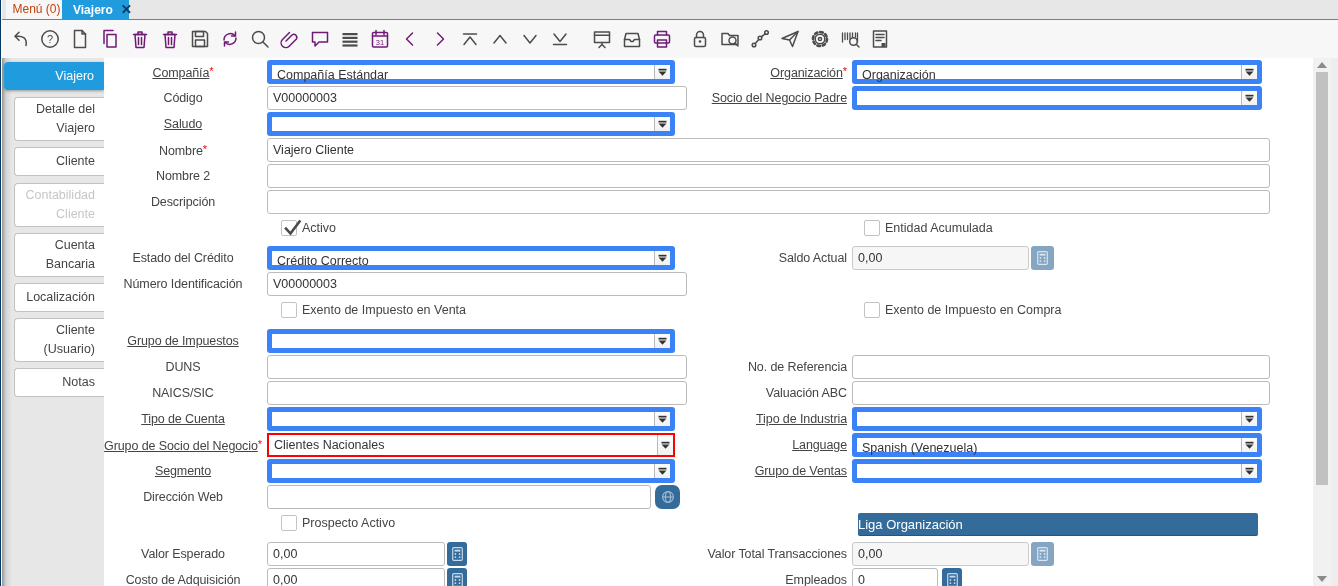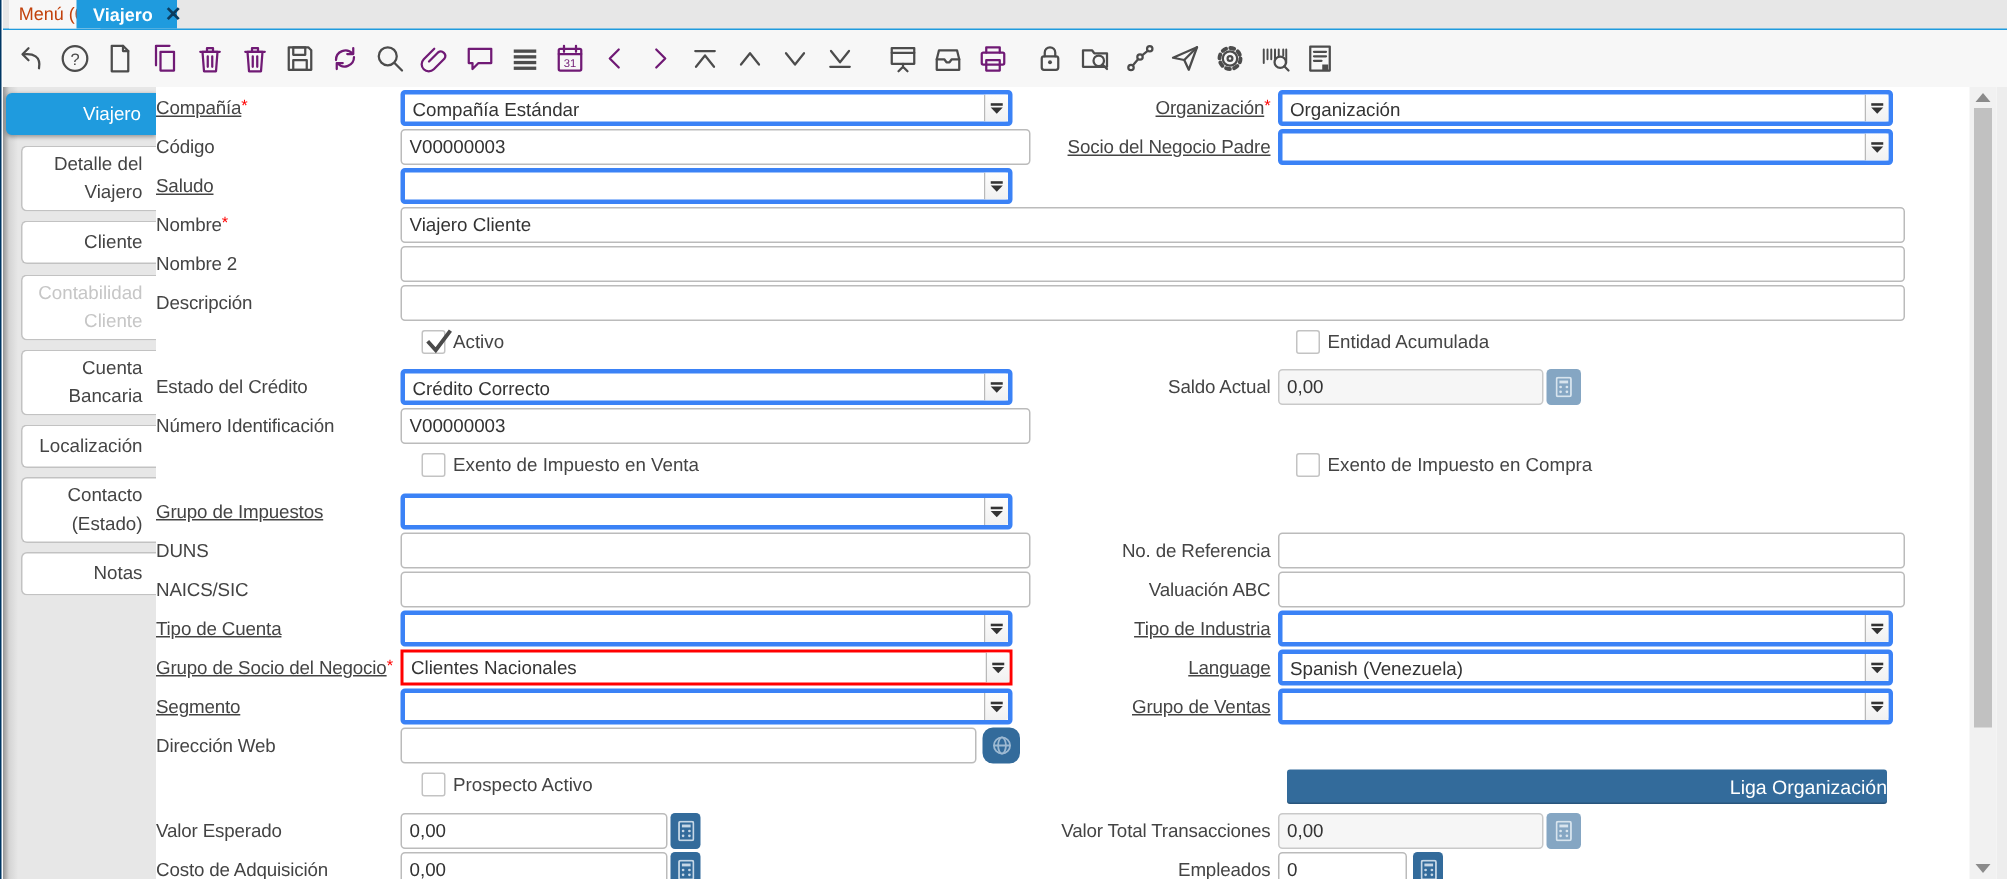--- a/index.html
+++ b/index.html
@@ -1,53 +1,53 @@
 <!DOCTYPE html>
 <html><head>
 <meta charset="utf-8">
 <style>
 *{margin:0;padding:0;box-sizing:content-box}
 html,body{width:1338px;height:586px;overflow:hidden}
 body{font-family:"Liberation Sans",sans-serif;background:#fff}
 .app{position:absolute;inset:0;border-left:1px solid #003764;overflow:hidden;background:#fff}
 .tabbar{position:absolute;top:0;left:1px;right:0;height:19px;background:#e7e7e7;border-bottom:1px solid #1f9bde}
 .tab-menu{position:absolute;left:4px;top:0;width:61px;height:19px;background:#f7f7f7;font-size:12px;color:#c2410c;text-align:center;line-height:19px}
-.tab-active{position:absolute;left:49px;top:0;width:67px;height:19px;background:#1f9bde;color:#fff;font-size:12px;font-weight:bold;text-align:right;line-height:19px;padding-left:11px;box-sizing:border-box}
+.tab-active{position:absolute;left:60px;top:0;width:67px;height:19px;background:#1f9bde;color:#fff;font-size:12px;font-weight:bold;text-align:right;line-height:19px;padding-left:11px;box-sizing:border-box}
 .tab-close{font-weight:bold;color:#0c3c5e;margin-left:8px;font-size:13.5px}
 .toolbar{position:absolute;top:20px;left:1px;right:0;height:38px;background:#f7f7f7;display:flex;align-items:center;padding-left:7px;box-sizing:border-box}
 .tbi{width:22px;height:22px;margin-right:8px;color:#4c4c4c;flex:none}
 .tbi.dis{color:#701a75}
 .tbi.g12{margin-left:12px}
 .tbi.g8{margin-left:8px}
 .tbi svg{display:block}
 .sidebar{position:absolute;top:58px;left:1px;width:102px;bottom:0;background:linear-gradient(90deg,#969696 0,#d4d4d4 4px,#e7e7e7 10px)}
 .stab{position:absolute;right:0;left:12px;background:#fff;border:1px solid #c2c2c2;border-right:none;border-radius:4px 0 0 4px;display:flex;align-items:center;justify-content:flex-end;text-align:right;padding-right:9px;font-size:12.5px;color:#444;box-sizing:border-box;line-height:19px}
 .stab.disabled{color:#c6c6c6}
 .stab.active{left:2px;background:#1f9bde;border:1px solid #1f9bde;color:#fff;box-shadow:0 1px 3px rgba(0,0,0,.35)}
 .content{position:absolute;top:58px;left:103px;width:1210px;bottom:-20px;background:#fff;padding-top:2px;box-sizing:border-box}
 .row{position:relative}
 .lab{position:absolute;top:5px;font-size:12.5px;color:#444;white-space:nowrap;letter-spacing:-0.1px}
-.lab.L{left:0;width:158px;text-align:left}
+.lab.L{left:0;width:158px;text-align:center}
 .lab.R{left:493px;width:250px;text-align:right}
 .lab .lk{text-decoration:underline}
 .req{color:#f00;font-size:11px;vertical-align:2px}
 .cell{position:absolute;top:0;height:100%}
 .cell.L{left:163px}
 .cell.R{left:748px}
-.combo{position:relative;height:24px;box-sizing:border-box;border:3px solid #3b82f6;border-radius:3px;background:#fff;display:inline-block;vertical-align:top}
+.combo{position:relative;height:24px;box-sizing:border-box;border:5px solid #3b82f6;border-radius:3px;background:#fff;display:inline-block;vertical-align:top}
 .combo.focused{border:2px solid #f00;border-radius:0}
 .cval{display:block;margin-right:16px;padding:0 5px;font-size:12.5px;line-height:21px;color:#333;white-space:nowrap;overflow:hidden}
 .cbtn{position:absolute;top:0;right:0;bottom:0;width:15px;border-left:1px solid #b9b9b9;border-radius:0 2px 2px 0;background:linear-gradient(#fdfdfd,#f1f1f1);display:flex;align-items:center;justify-content:center}
 .tin{height:24px;box-sizing:border-box;border:1px solid #bbb;border-radius:3px;padding:0 5px;font-size:12.5px;color:#333;font-family:inherit;background:#fff;display:inline-block;vertical-align:top}
 .tin.amt{}
 .tin.din{background:#f6f6f6;border-color:#c9c9c9}
 .calc{width:20px;height:24px;border-radius:3px;background:#336b9b;color:#c6d7e6;margin-left:2px;display:inline-flex;align-items:center;justify-content:center;vertical-align:top}
 .calc.dis{background:#85a6c3;color:#d8e4ee}
 .globe{width:25px;height:24px;border-radius:7px;background:#336b9b;margin-left:4px;display:inline-flex;align-items:center;justify-content:center;vertical-align:top}
-.orgbtn{width:400px;height:23px;margin:2px 0 0 6px;background:#336b9b;border-radius:2px;color:#fff;font-size:13px;text-align:right;line-height:23px;box-shadow:inset 0 -1px 0 rgba(0,0,0,.2)}
+.orgbtn{width:400px;height:23px;margin:2px 0 0 6px;background:#336b9b;border-radius:2px;color:#fff;font-size:13px;text-align:left;line-height:23px;box-shadow:inset 0 -1px 0 rgba(0,0,0,.2)}
 .ckcell{display:flex;align-items:flex-start}
 .ckb{display:inline-block;width:16px;height:16px;box-sizing:border-box;border:1px solid #c3c3c3;border-radius:2px;background:#fff;position:relative;flex:none}
 .ckb svg{position:absolute;left:0;top:-4px}
 .cklab{font-size:12.5px;color:#444;margin-left:5px;line-height:17px;white-space:nowrap}
 .sbar{position:absolute;top:58px;left:1312px;width:18px;bottom:0;background:#f1f1f1}
 .sgutter{position:absolute;top:58px;left:1330px;right:0;bottom:0;background:#ededed}
 .sb-up{position:absolute;top:4px;left:4px;width:0;height:0;border-left:5px solid transparent;border-right:5px solid transparent;border-bottom:6px solid #8b8b8b}
 .sb-down{position:absolute;bottom:4px;left:4px;width:0;height:0;border-left:5px solid transparent;border-right:5px solid transparent;border-top:6px solid #8b8b8b}
 .sb-thumb{position:absolute;top:14px;left:3px;width:12px;height:413px;background:#c1c1c1}
 </style>
@@ -265,21 +265,21 @@
       <div class="stab disabled" style="top: 125px; height: 44px;">
         <span>Contabilidad Cliente</span>
       </div>
       <div class="stab" style="top: 175px; height: 44px;">
         <span>Cuenta Bancaria</span>
       </div>
       <div class="stab" style="top: 225px; height: 29px;">
         <span>Localización</span>
       </div>
       <div class="stab" style="top: 260px; height: 44px;">
-        <span>Contacto (Estado)</span>
+        <span>Cliente (Usuario)</span>
       </div>
       <div class="stab" style="top: 310px; height: 29px;">
         <span>Notas</span>
       </div>
     </div>
   <div class="content" id="formarea">
       <div class="row" style="height: 26px;">
         <div class="lab L"><span class="lk">Compañía</span><span class="req">*</span></div>
         <div class="cell L"><div class="combo" style="width:408px"><span class="cval">Compañía Estándar</span><span class="cbtn">
               <svg width="9" height="8" viewBox="0 0 9 8">

